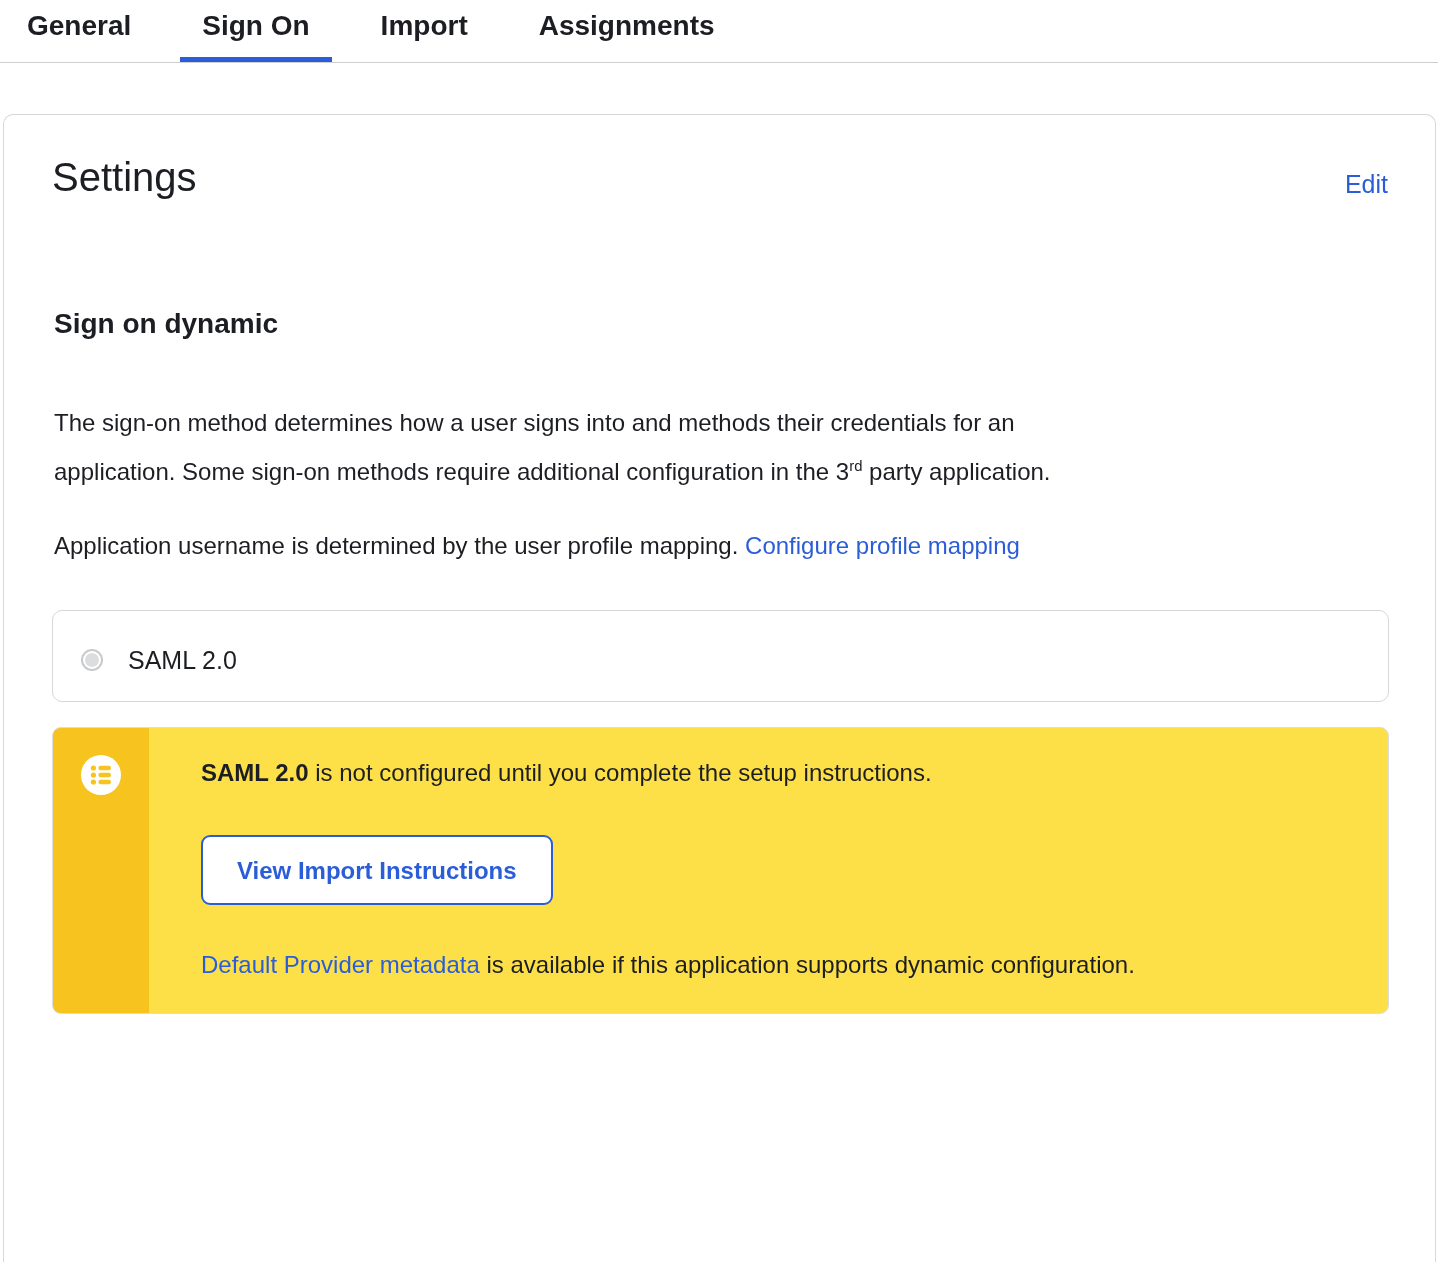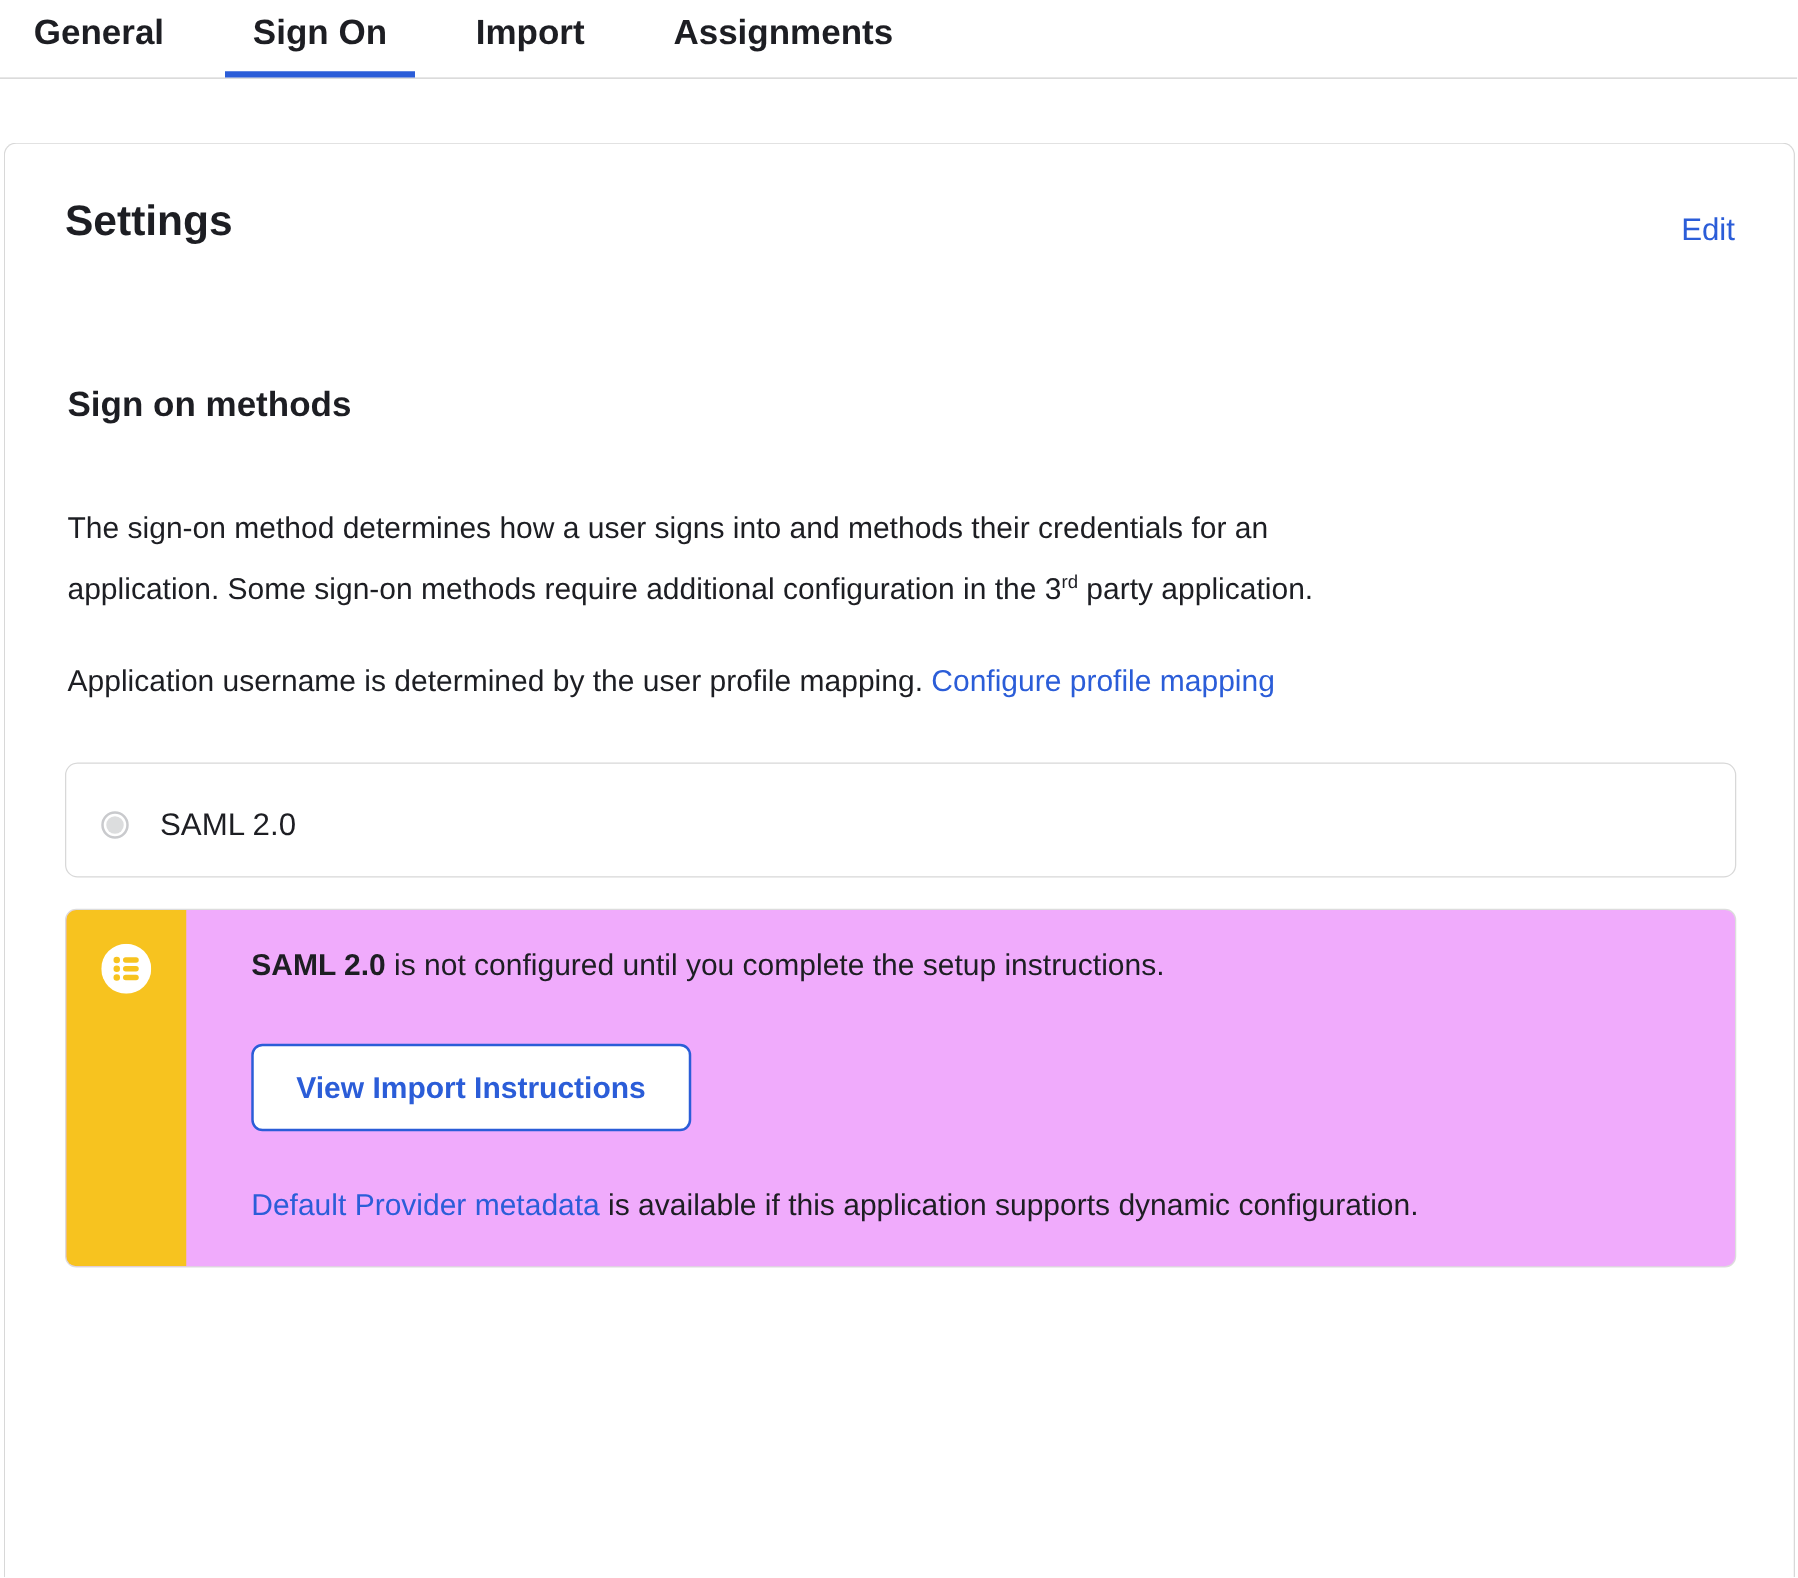--- a/index.html
+++ b/index.html
@@ -45,22 +45,22 @@
     border-radius: 10px 10px 0 0;
     padding: 42px 47px 0 48px;
     background: #fff;
   }
   .card-header {
     display: flex;
     justify-content: space-between;
     align-items: flex-start;
   }
   .card-title {
-    font-size: 34px;
-    font-weight: 700;
+    font-size: 40px;
+    font-weight: 400;
     line-height: 40px;
     margin: 0;
   }
   .edit-link {
     font-size: 25px;
     font-weight: 400;
     line-height: 30px;
     margin-top: 12px;
     color: #2b5dd8;
     cursor: pointer;
@@ -147,21 +147,21 @@
 
   
   .callout {
     margin-top: 25px;
     width: 1337px;
     min-height: 285px;
     border: 1px solid #dcdcdc;
     border-radius: 9px;
     display: flex;
     overflow: hidden;
-    background: #f0abfc;
+    background: #fde047;
   }
   .callout-accent {
     width: 96px;
     flex: none;
     background: #f7c31f;
     display: flex;
     justify-content: center;
     align-items: flex-start;
     padding-top: 27px;
   }
@@ -213,21 +213,21 @@
     </div>
   </nav>
 
   <section class="card">
 
     <div class="card-header">
       <h1 class="card-title">Settings</h1>
       <a class="edit-link">Edit</a>
     </div>
 
-    <h2 class="section-title">Sign on methods</h2>
+    <h2 class="section-title">Sign on dynamic</h2>
 
     <div class="desc">
       <div>The sign-on method determines how a user signs into and methods their credentials for an</div>
       <div><span>application. Some sign-on methods require additional configuration in the 3</span><sup>rd</sup><span> party application.</span></div>
     </div>
 
     <div class="username-line">
       <span>Application username is determined by the user profile mapping. </span><a class="link">Configure profile mapping</a>
     </div>
 

